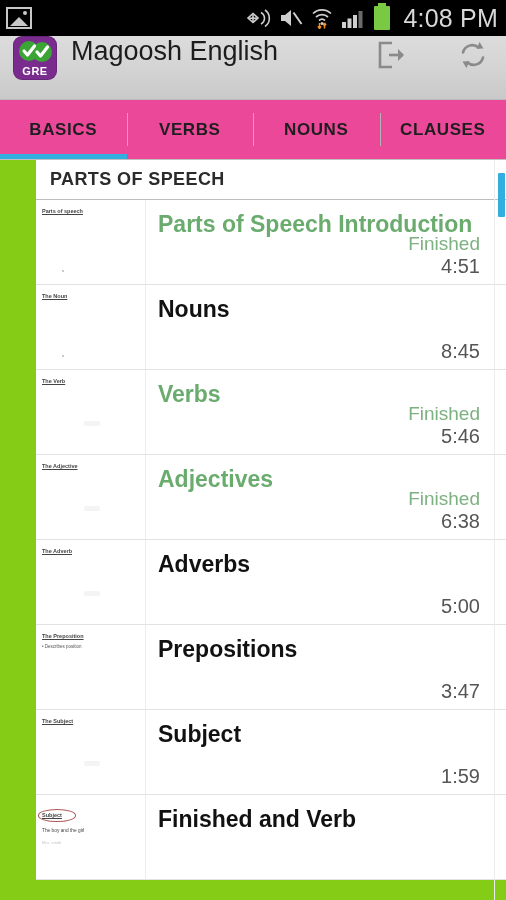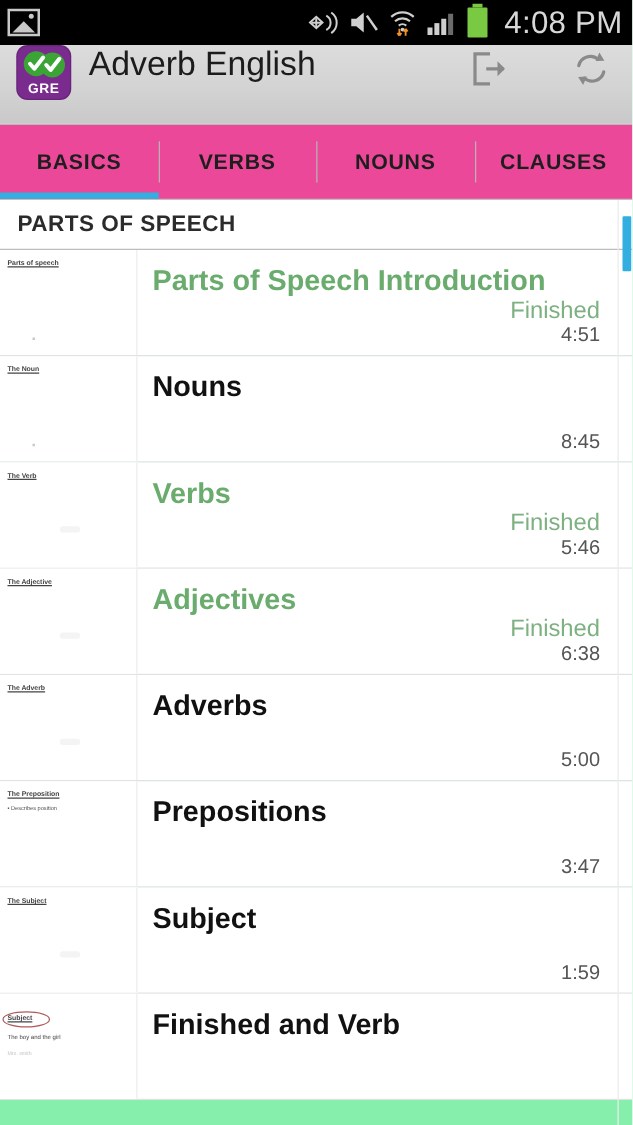--- a/index.html
+++ b/index.html
@@ -90,21 +90,21 @@
   }
   .tab.active::after{
     content:""; position:absolute; left:0; right:0; bottom:0; height:5px;
     background: #33aee0;
   }
 
   
   .list {
     position: relative;
     height: calc(900px - 36px - 64px - 60px);
-    overflow: hidden; background:#86efac;
+    overflow: hidden; background:#84cc16;padding-left:36px;
   }
   .section-header {
     height: 40px; display:flex; align-items:center;
     padding-left: 14px;
     font-size: 18px; font-weight: bold; color:#2b2b2b; letter-spacing:0.4px;
     background:#fff;
     border-bottom: 1px solid #bdbdbd;
   }
   .row {
     height: 85px; display:flex; position:relative;
@@ -155,21 +155,21 @@
   .rowtitle {
     font-size: 23px; font-weight: bold; color:#111;
     line-height: 1.25; margin-top: 4px;
   }
   .rowtitle.done { color:#6aab6e; }
   .rowfooter {
     position:absolute; left:12px; right:26px; bottom:6px;
     display:flex; align-items:flex-end; justify-content:space-between;flex-direction:column;
   }
   .status { font-size:19px; color:#7db181; }
-  .duration { font-size:16px; color:#555; }
+  .duration { font-size:20px; color:#555; }
 
   
   .scrollbar-track {
     position:absolute; top:0; right:1px; bottom:0; width:7px;
   }
   .scrollbar-thumb {
     position:absolute; right:0; top:13px; width:7px; height:44px;
     background:#33aee0; border-radius:1px;
   }
   .list-edge {
@@ -227,21 +227,21 @@
   <div class="appbar">
     <div class="logo">
       <svg width="44" height="30" viewBox="0 0 44 30" style="position:absolute;top:1px;left:0;">
         <circle cx="16" cy="14" r="10" fill="#3aa535"></circle>
         <circle cx="29" cy="15" r="10" fill="#3aa535"></circle>
         <path d="M11 14 l3.5 4 L21.5 9" stroke="#ffffff" stroke-width="3.2" fill="none" stroke-linecap="round" stroke-linejoin="round"></path>
         <path d="M24 15 l3.5 4 L34.5 10" stroke="#ffffff" stroke-width="3.2" fill="none" stroke-linecap="round" stroke-linejoin="round"></path>
       </svg>
       <div class="gre">GRE</div>
     </div>
-    <div class="apptitle">Adverb English</div>
+    <div class="apptitle">Magoosh English</div>
     <div class="appbar-actions">
       <div class="iconbtn">
         <svg width="34" height="34" viewBox="0 0 34 34">
           <path d="M18 5 H6 V29 H18" fill="none" stroke="#8a8a8a" stroke-width="2.6"></path>
           <path d="M15 17 H29" stroke="#8a8a8a" stroke-width="2.6" fill="none"></path>
           <path d="M24 11 L30 17 L24 23 Z" fill="#8a8a8a"></path>
         </svg>
       </div>
       <div class="iconbtn">
         <svg width="34" height="34" viewBox="0 0 34 34">

